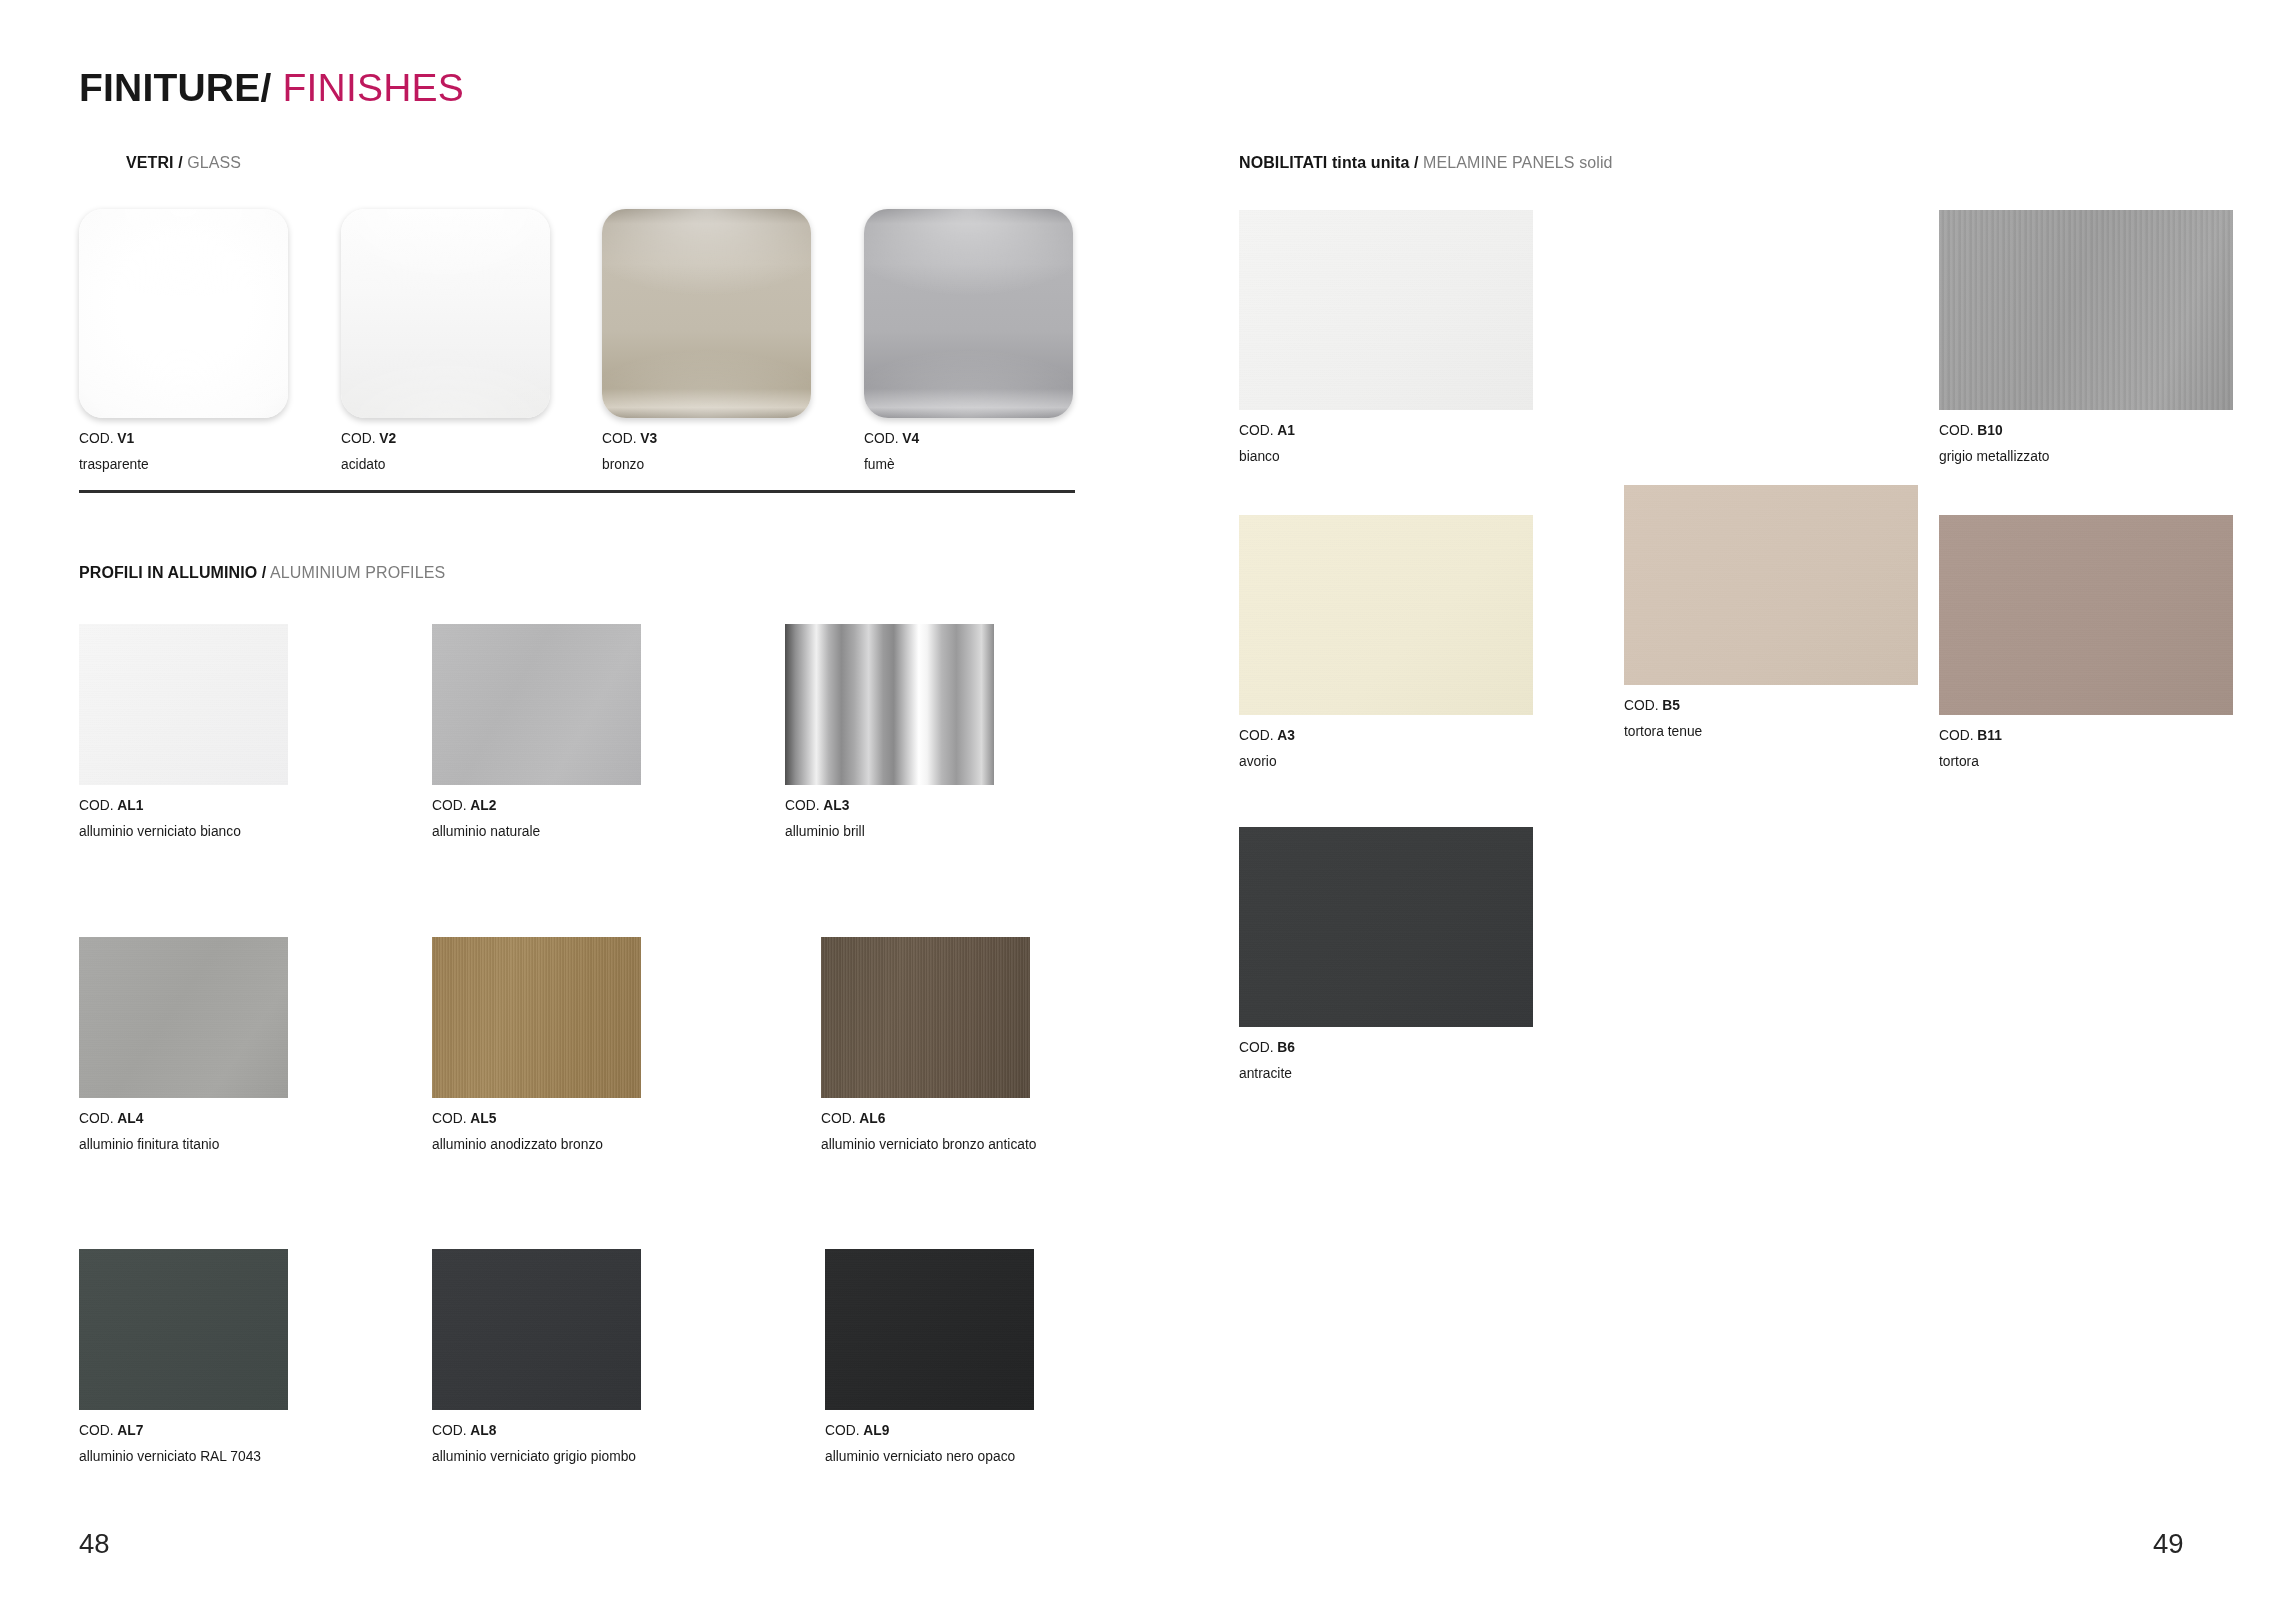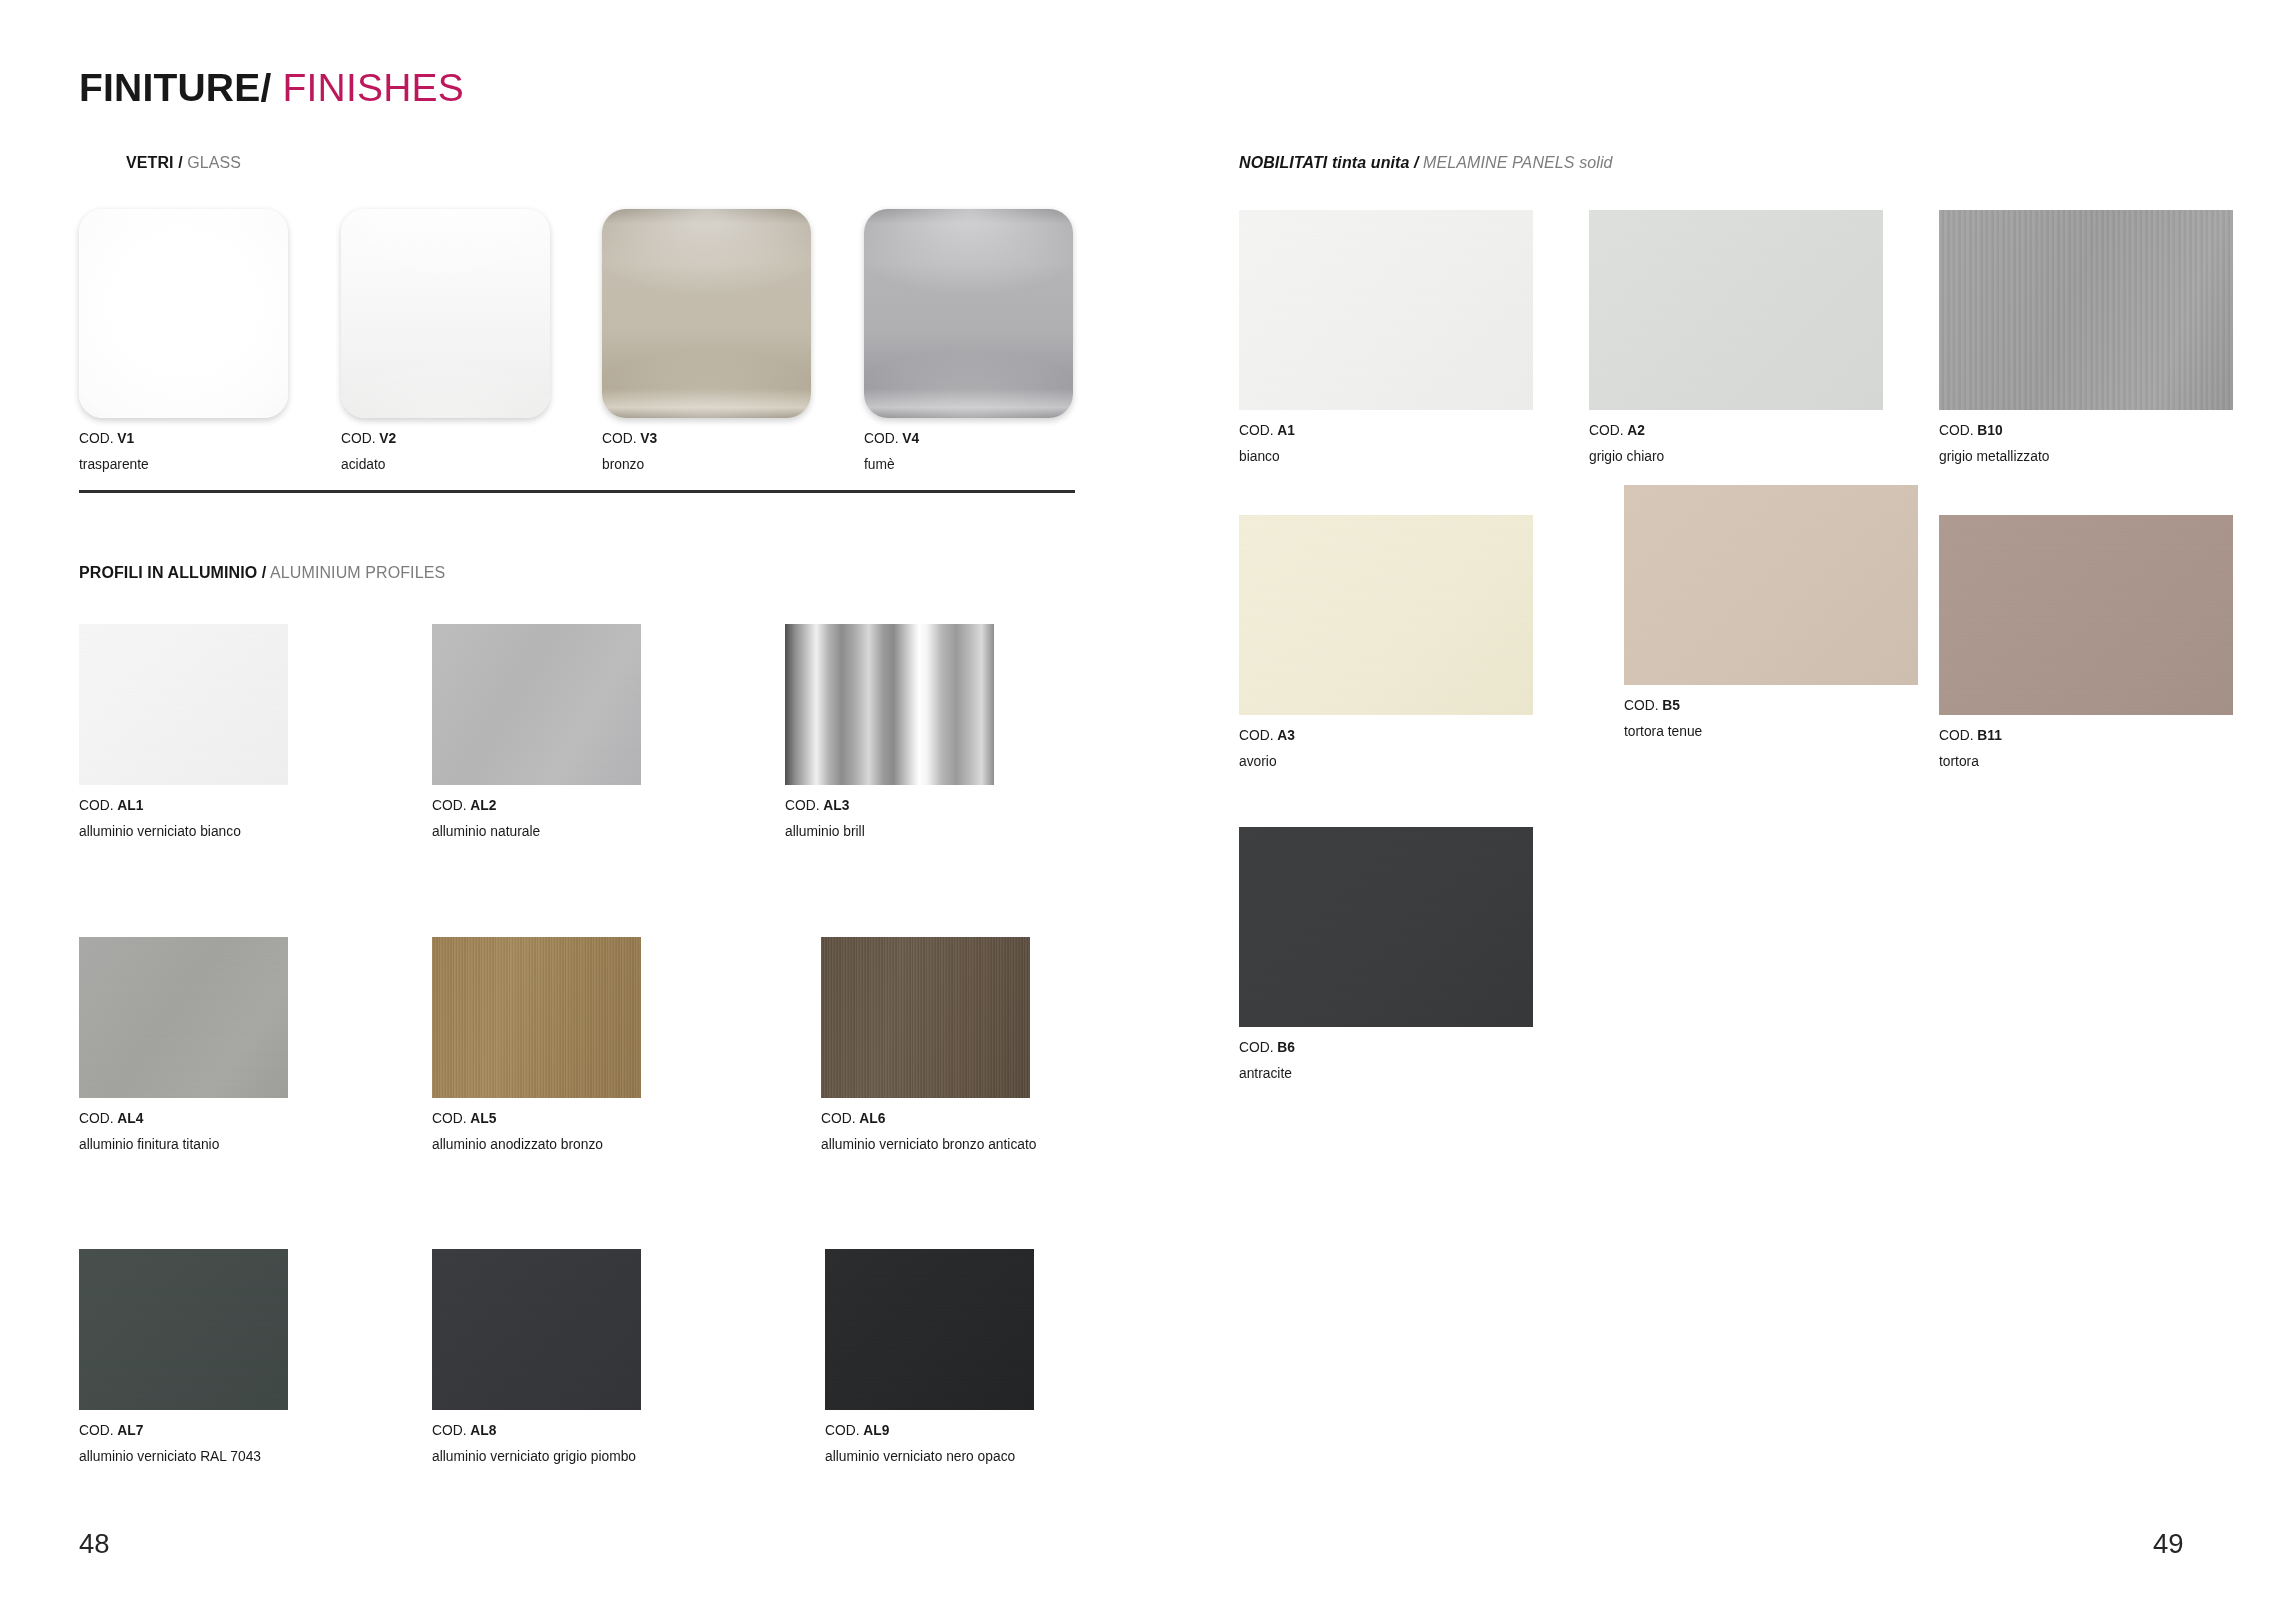--- a/index.html
+++ b/index.html
@@ -38,21 +38,21 @@
     position: absolute;
     font-size: 16px;
     white-space: nowrap;
     letter-spacing: 0.1px;
   }
   .section-head .sh-bold { font-weight: 700; color: #161616; }
   .section-head .sh-light { font-weight: 400; color: #7c7c7c; }
 
   #head-vetri   { left: 79px;   top: 154px; margin-left: 47px; }
   #head-profili { left: 79px;   top: 564px; }
-  #head-nobili  { left: 1239px; top: 154px; font-style: italic; }
+  #head-nobili  { left: 1239px; top: 154px; }
 
   
   .divider {
     position: absolute;
     left: 79px;
     top: 490px;
     width: 996px;
     height: 2.8px;
     background: #2e2e2e;
   }
@@ -352,27 +352,20 @@
   </div>
 
   <div class="swatch-cell" style="left:1239px; top:210px;">
     <div class="mel-tile m-a1 grain"></div>
     <div class="swatch-label">
       <span class="swatch-code"><span>COD. </span><b>A1</b></span>
     </div>
     <div class="swatch-desc">bianco</div>
   </div>
 
-  <div class="swatch-cell" style="left:1589px; top:210px;">
-    <div class="mel-tile m-a2 grain"></div>
-    <div class="swatch-label">
-      <span class="swatch-code"><span>COD. </span><b>A2</b></span>
-    </div>
-    <div class="swatch-desc">grigio chiaro</div>
-  </div>
 
   <div class="swatch-cell" style="left:1939px; top:210px;">
     <div class="mel-tile m-b10"></div>
     <div class="swatch-label">
       <span class="swatch-code"><span>COD. </span><b>B10</b></span>
     </div>
     <div class="swatch-desc">grigio metallizzato</div>
   </div>
 
   <div class="swatch-cell" style="left:1239px; top:515px;">

